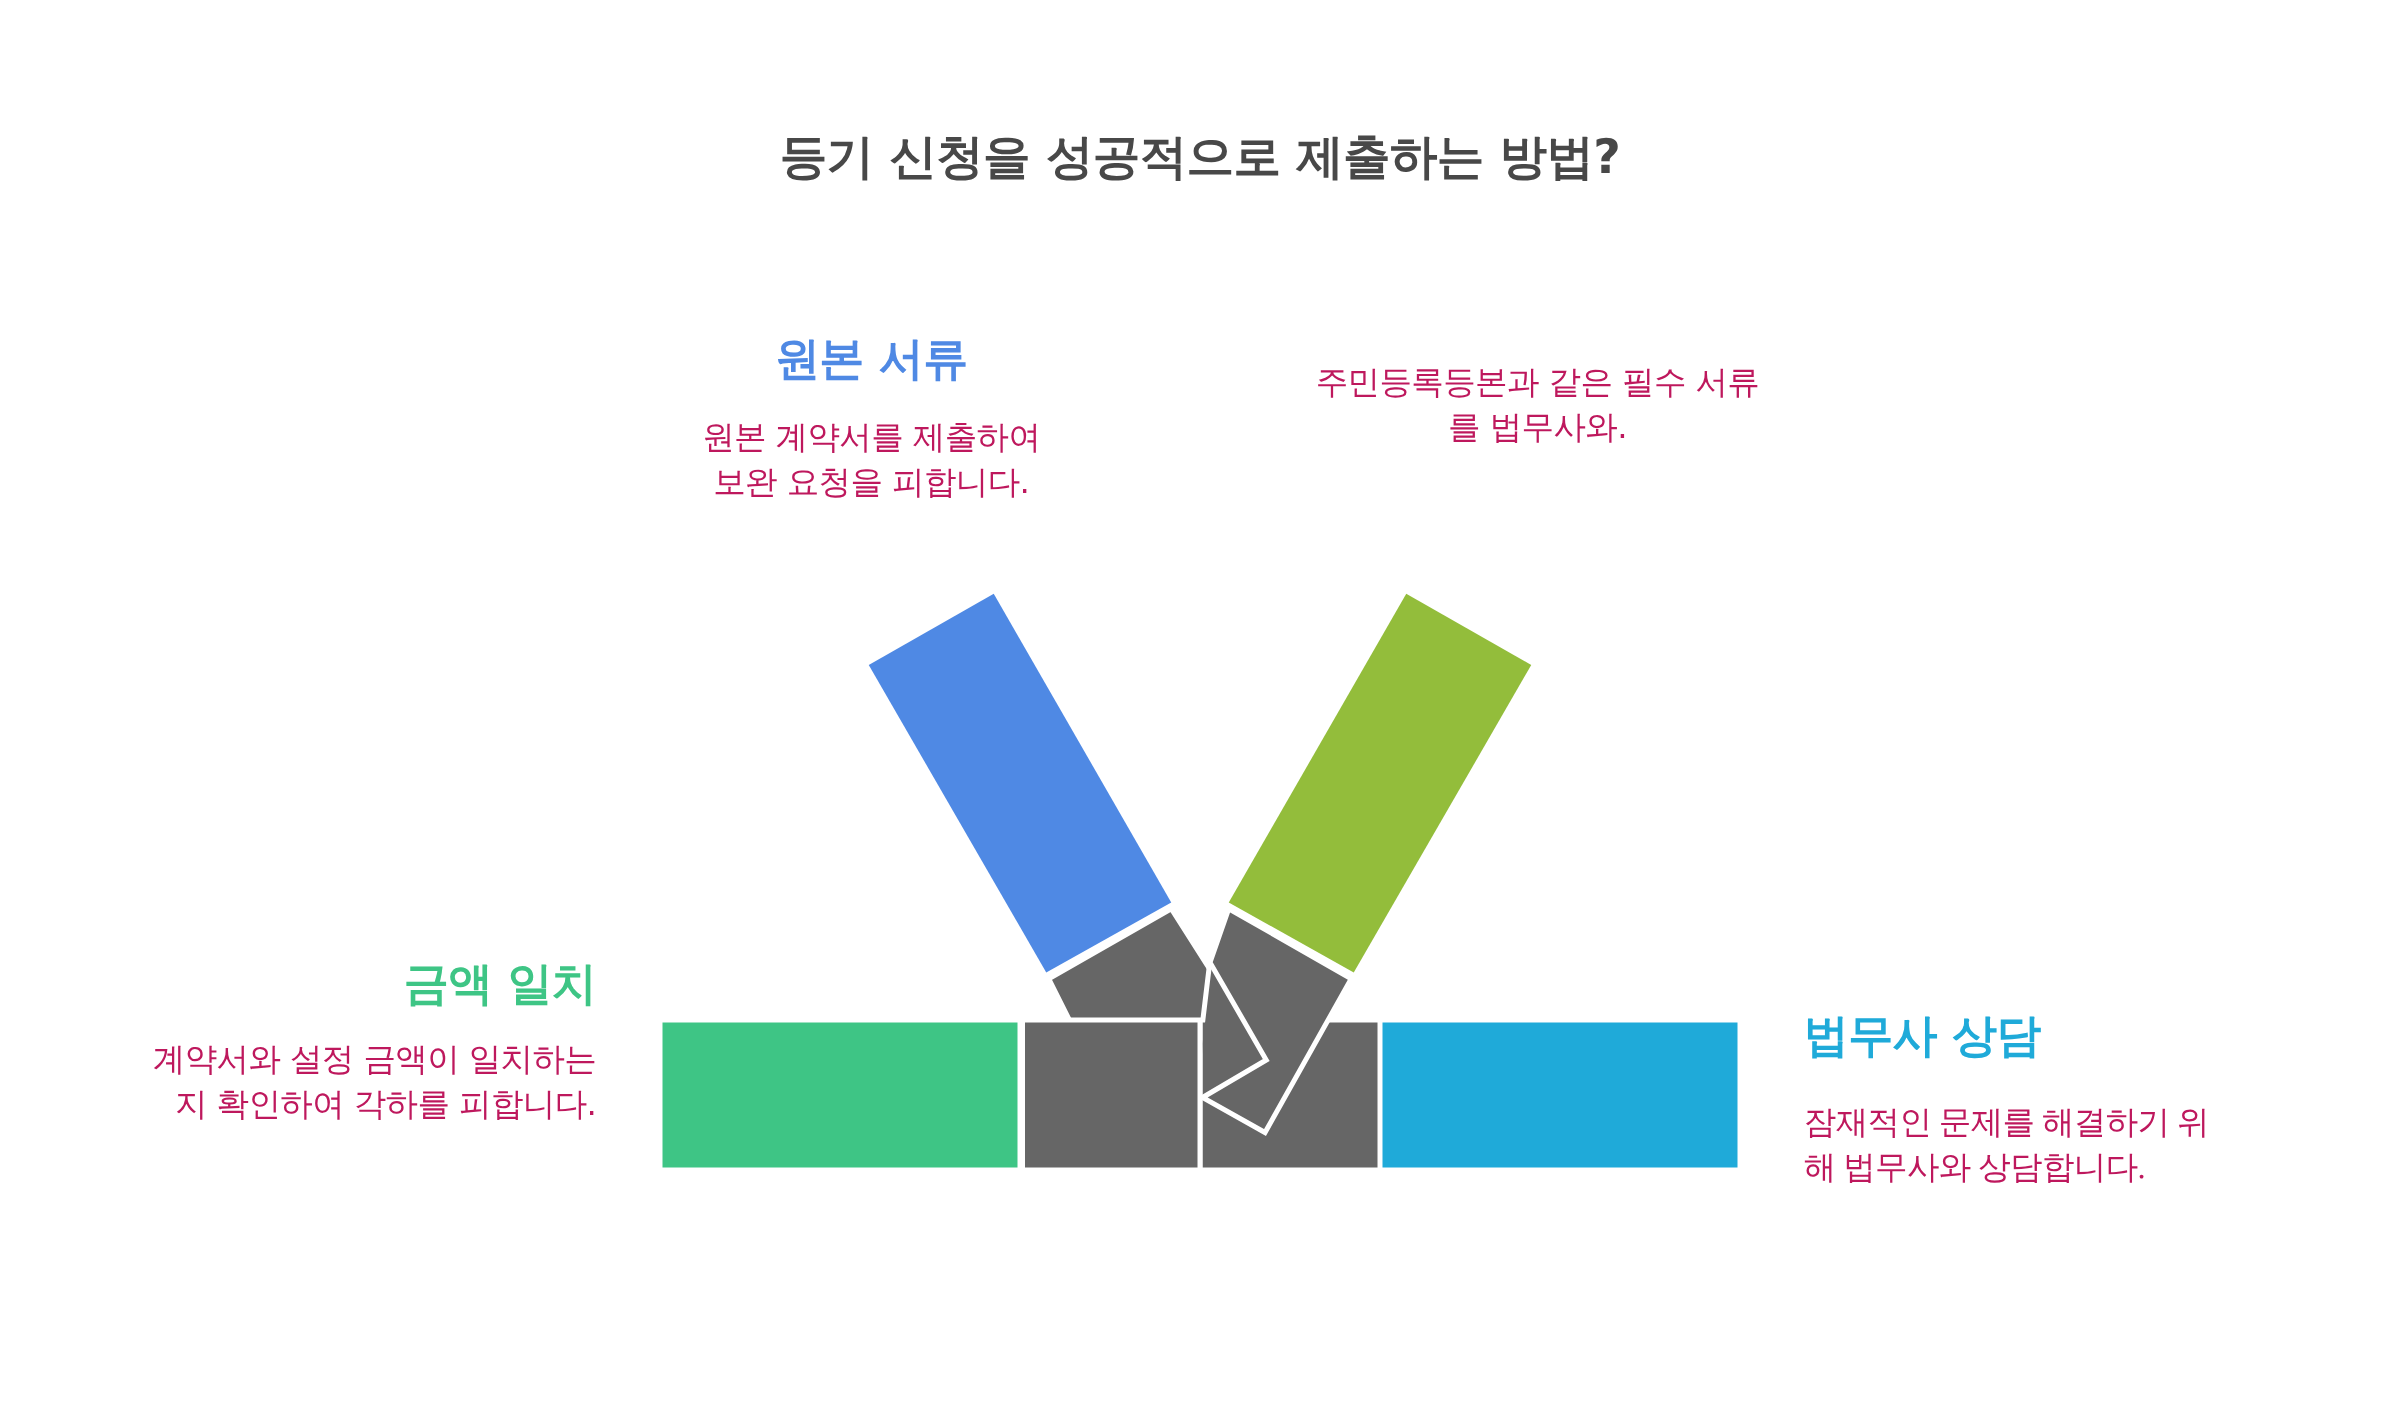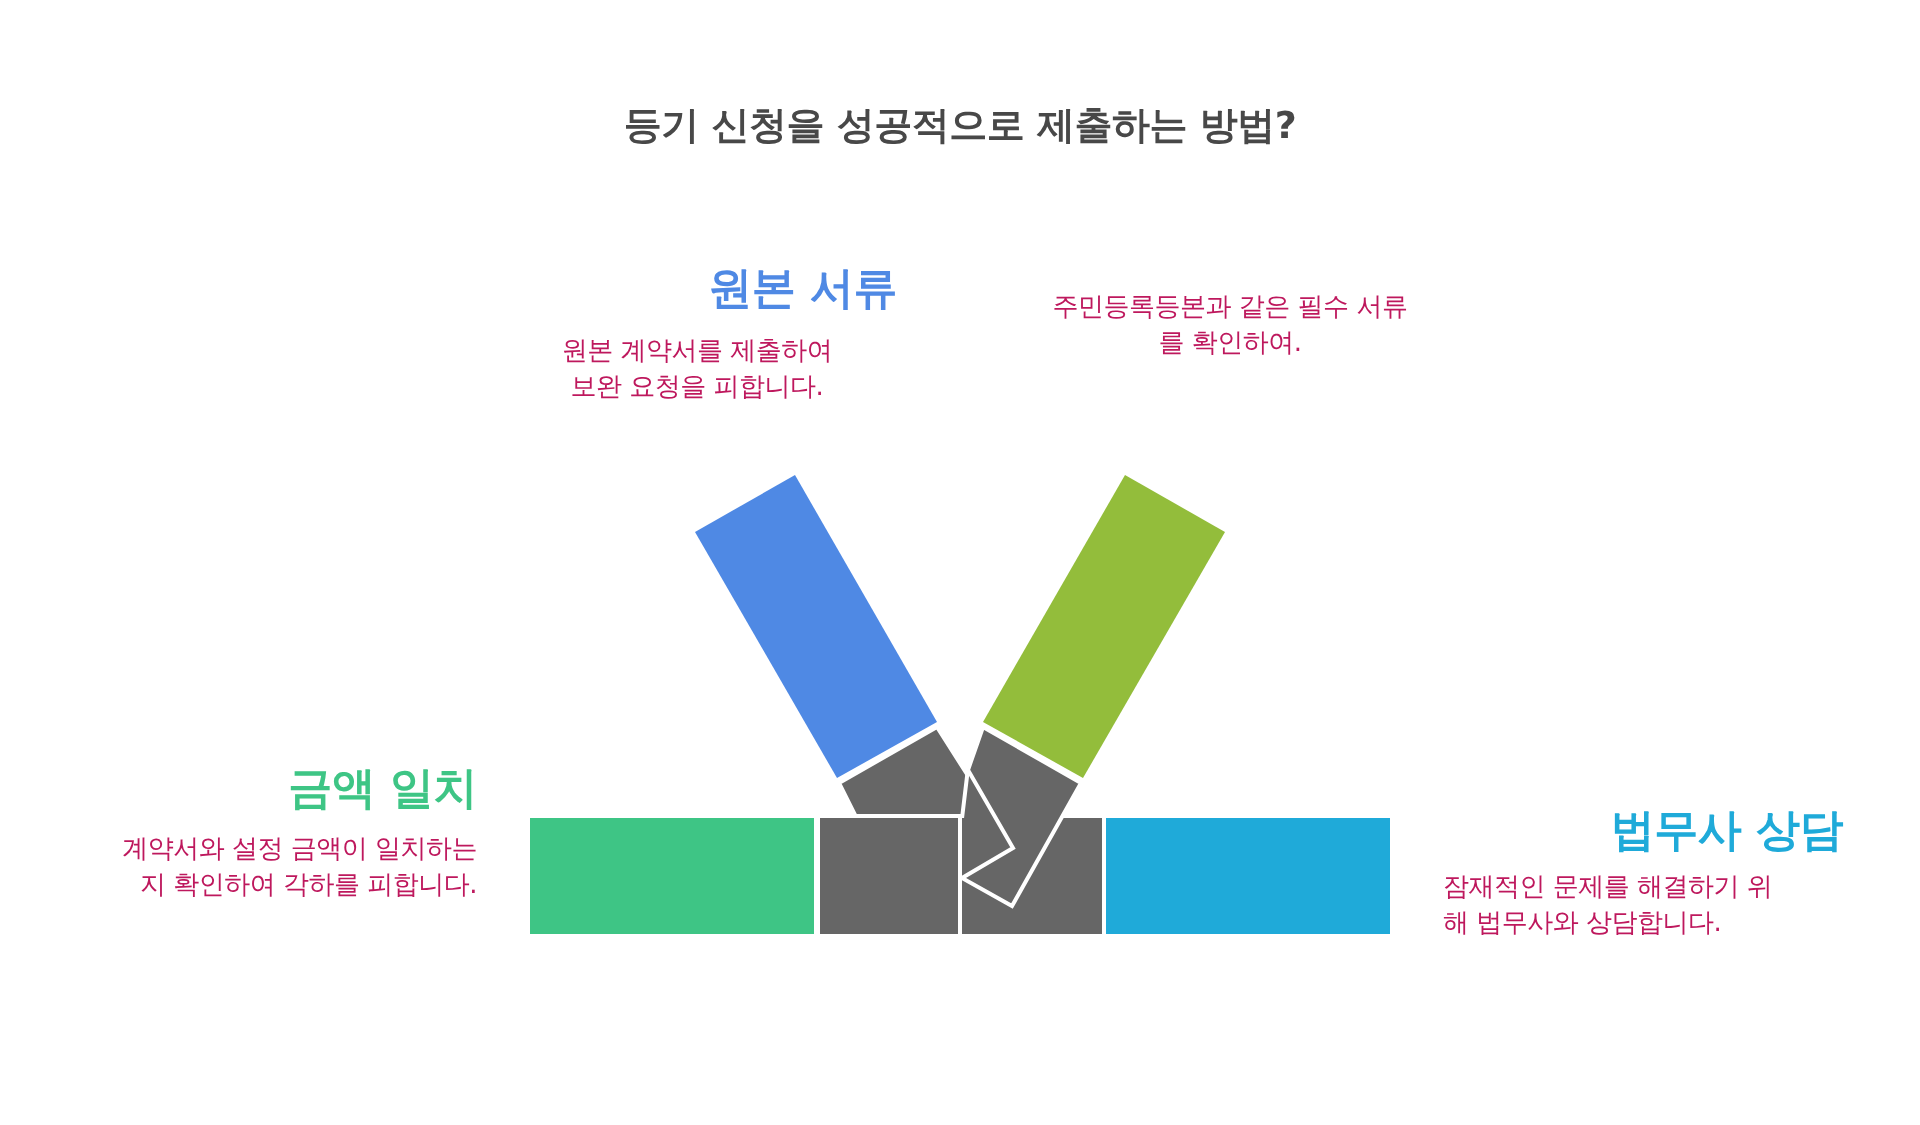--- a/index.html
+++ b/index.html
@@ -1,29 +1,29 @@
 <!DOCTYPE html>
 <html><head>
 <meta charset="utf-8">
 <style>
   html, body { margin: 0; padding: 0; background: #ffffff; }
   body { width: 1920px; height: 1125px; position: relative; overflow: hidden;
          font-family: "DejaVu Sans", "Liberation Sans", sans-serif; color: #484848; }
   .title { position: absolute; left: 0; width: 1920px; top: 100px; text-align: center;
            font-size: 38px; font-weight: bold; color: #484848; letter-spacing: -0.5px; }
   .block { position: absolute; }
-  .block h2 { margin: 0; font-size: 44px; font-weight: bold; line-height: 44px; letter-spacing: -0.5px; text-align: right; }
+  .block h2 { margin: 0; font-size: 36px; font-weight: bold; line-height: 44px; letter-spacing: -0.5px; }
   .block p { margin: 0; font-size: 26px; line-height: 36px; color: #be185d; letter-spacing: -0.5px; }
   .top-left { left: 497px; width: 400px; top: 266px; text-align: center; }
   .top-right { left: 1030px; width: 400px; top: 266px; text-align: center; }
   .bottom-left { left: 100px; width: 377px; top: 766px; text-align: right; }
   .bottom-right { left: 1443px; width: 400px; top: 808px; text-align: left; }
   .top-left p, .top-right p { margin-top: 22px; }
   .bottom-left p { margin-top: 20px; }
-  .bottom-right p { margin-top: 16px; }
+  .bottom-right p { margin-top: 28px; font-family: Liberation Serif, serif; }
   svg.diagram { position: absolute; left: 0; top: 0; }
 </style>
 </head>
 <body>
 
 <div class="title">등기 신청을 성공적으로 제출하는 방법?</div>
 
 <svg class="diagram" width="1920" height="1125" viewBox="0 0 1920 1125">
 
   <polygon points="795,475 937,722 837,778 695,532" fill="#4F89E4"></polygon>
@@ -46,21 +46,21 @@
 
   <rect x="500" y="936" width="920" height="10" fill="#ffffff"></rect>
 </svg>
 
 <div class="block top-left">
   <h2 style="color:#4F89E4">원본 서류</h2>
   <p style="padding:0 50px">원본 계약서를 제출하여 보완 요청을 피합니다.</p>
 </div>
 
 <div class="block top-right">
-  <p style="padding:0 20px">주민등록등본과 같은 필수 서류를 확인하여.</p>
+  <p style="padding:0 20px">주민등록등본과 같은 필수 서류를 법무사와.</p>
 </div>
 
 <div class="block bottom-left">
   <h2 style="color:#3EC585">금액 일치</h2>
   <p>계약서와 설정 금액이 일치하는지 확인하여 각하를 피합니다.</p>
 </div>
 
 <div class="block bottom-right">
   <h2 style="color:#1FAAD9">법무사 상담</h2>
   <p style="width:340px">잠재적인 문제를 해결하기 위해 법무사와 상담합니다.</p>

